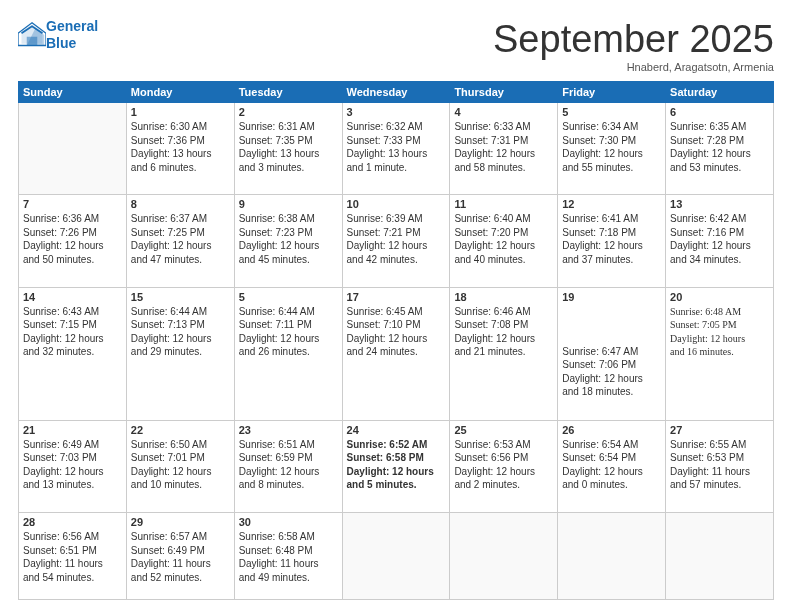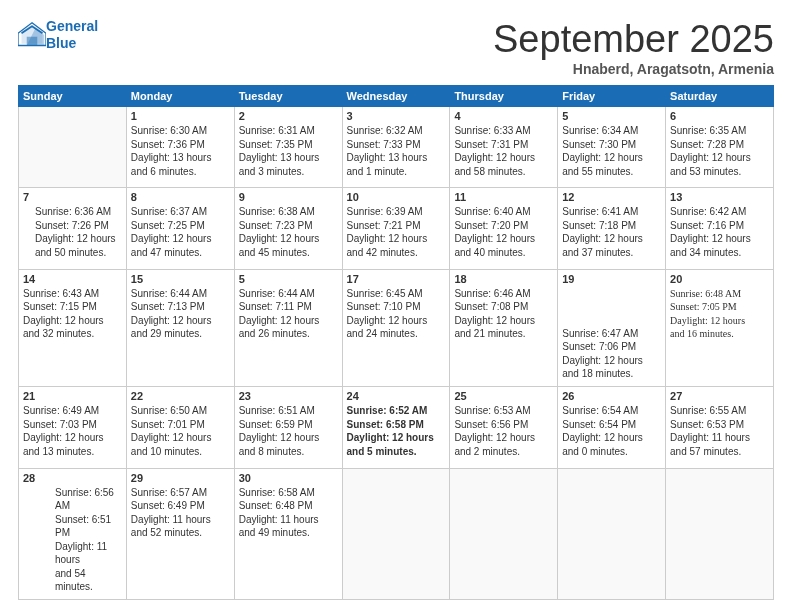--- a/index.html
+++ b/index.html
@@ -42,23 +42,22 @@
     }
     .title-area {
       text-align: right;
     }
     .main-title {
       font-size: 38px;
       font-weight: normal;
       color: #333;
     }
     .subtitle {
-      font-size: 14px;
+      font-size: 11px;
       color: #555;
-      font-weight: bold;
     }
     .calendar {
       flex: 1;
       border: 1px solid #ccc;
       border-collapse: collapse;
       width: 100%;
       table-layout: fixed;
       padding-left: 19px;
     }
     .calendar th {
@@ -179,21 +178,21 @@
             <span class="day-num">6</span>
             <div class="day-info" style="white-space: pre-line;">Sunrise: 6:35 AM
 Sunset: 7:28 PM
 Daylight: 12 hours
 and 53 minutes.</div>
           </td>
         </tr>
         <tr class="week-row">
           <td>
             <span class="day-num">7</span>
-            <div class="day-info" style="white-space: pre-line; margin-left: 12px;">Sunrise: 6:36 AM
+            <div class="day-info" style="white-space: pre-line;">Sunrise: 6:36 AM
 Sunset: 7:26 PM
 Daylight: 12 hours
 and 50 minutes.</div>
           </td>
           <td>
             <span class="day-num">8</span>
             <div class="day-info" style="white-space: pre-line;">Sunrise: 6:37 AM
 Sunset: 7:25 PM
 Daylight: 12 hours
 and 47 minutes.</div>
@@ -332,21 +331,21 @@
             <span class="day-num">27</span>
             <div class="day-info" style="white-space: pre-line;">Sunrise: 6:55 AM
 Sunset: 6:53 PM
 Daylight: 11 hours
 and 57 minutes.</div>
           </td>
         </tr>
         <tr class="last-row">
           <td>
             <span class="day-num">28</span>
-            <div class="day-info" style="white-space: pre-line; margin-left: 32px;">Sunrise: 6:56 AM
+            <div class="day-info" style="white-space: pre-line;">Sunrise: 6:56 AM
 Sunset: 6:51 PM
 Daylight: 11 hours
 and 54 minutes.</div>
           </td>
           <td>
             <span class="day-num">29</span>
             <div class="day-info" style="white-space: pre-line;">Sunrise: 6:57 AM
 Sunset: 6:49 PM
 Daylight: 11 hours
 and 52 minutes.</div>

